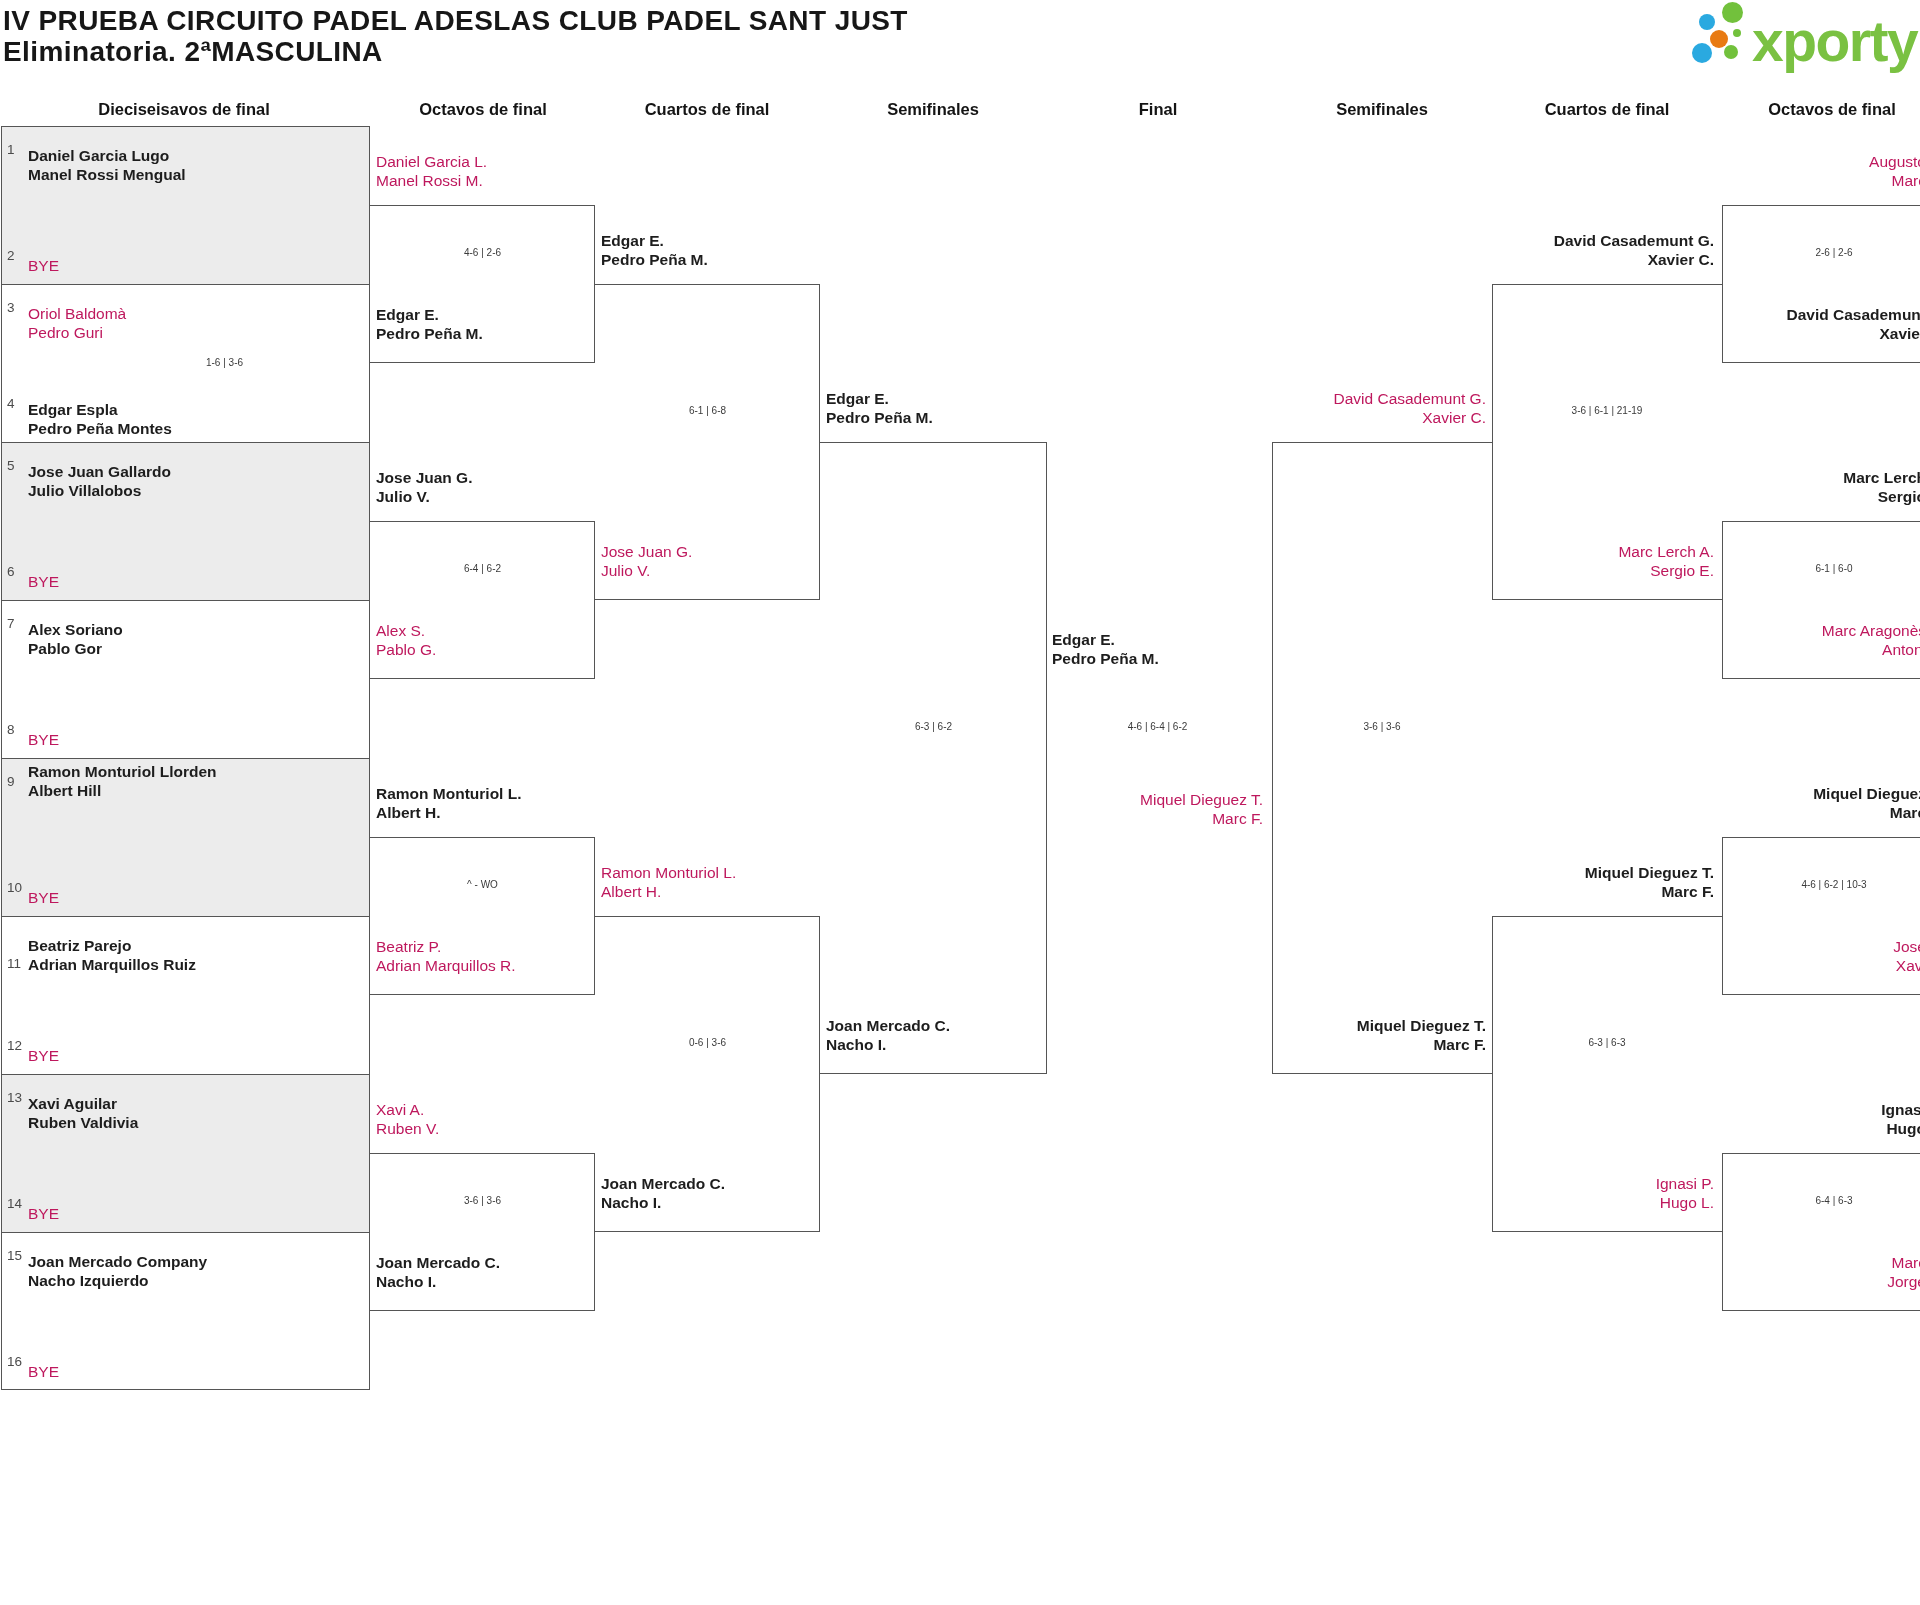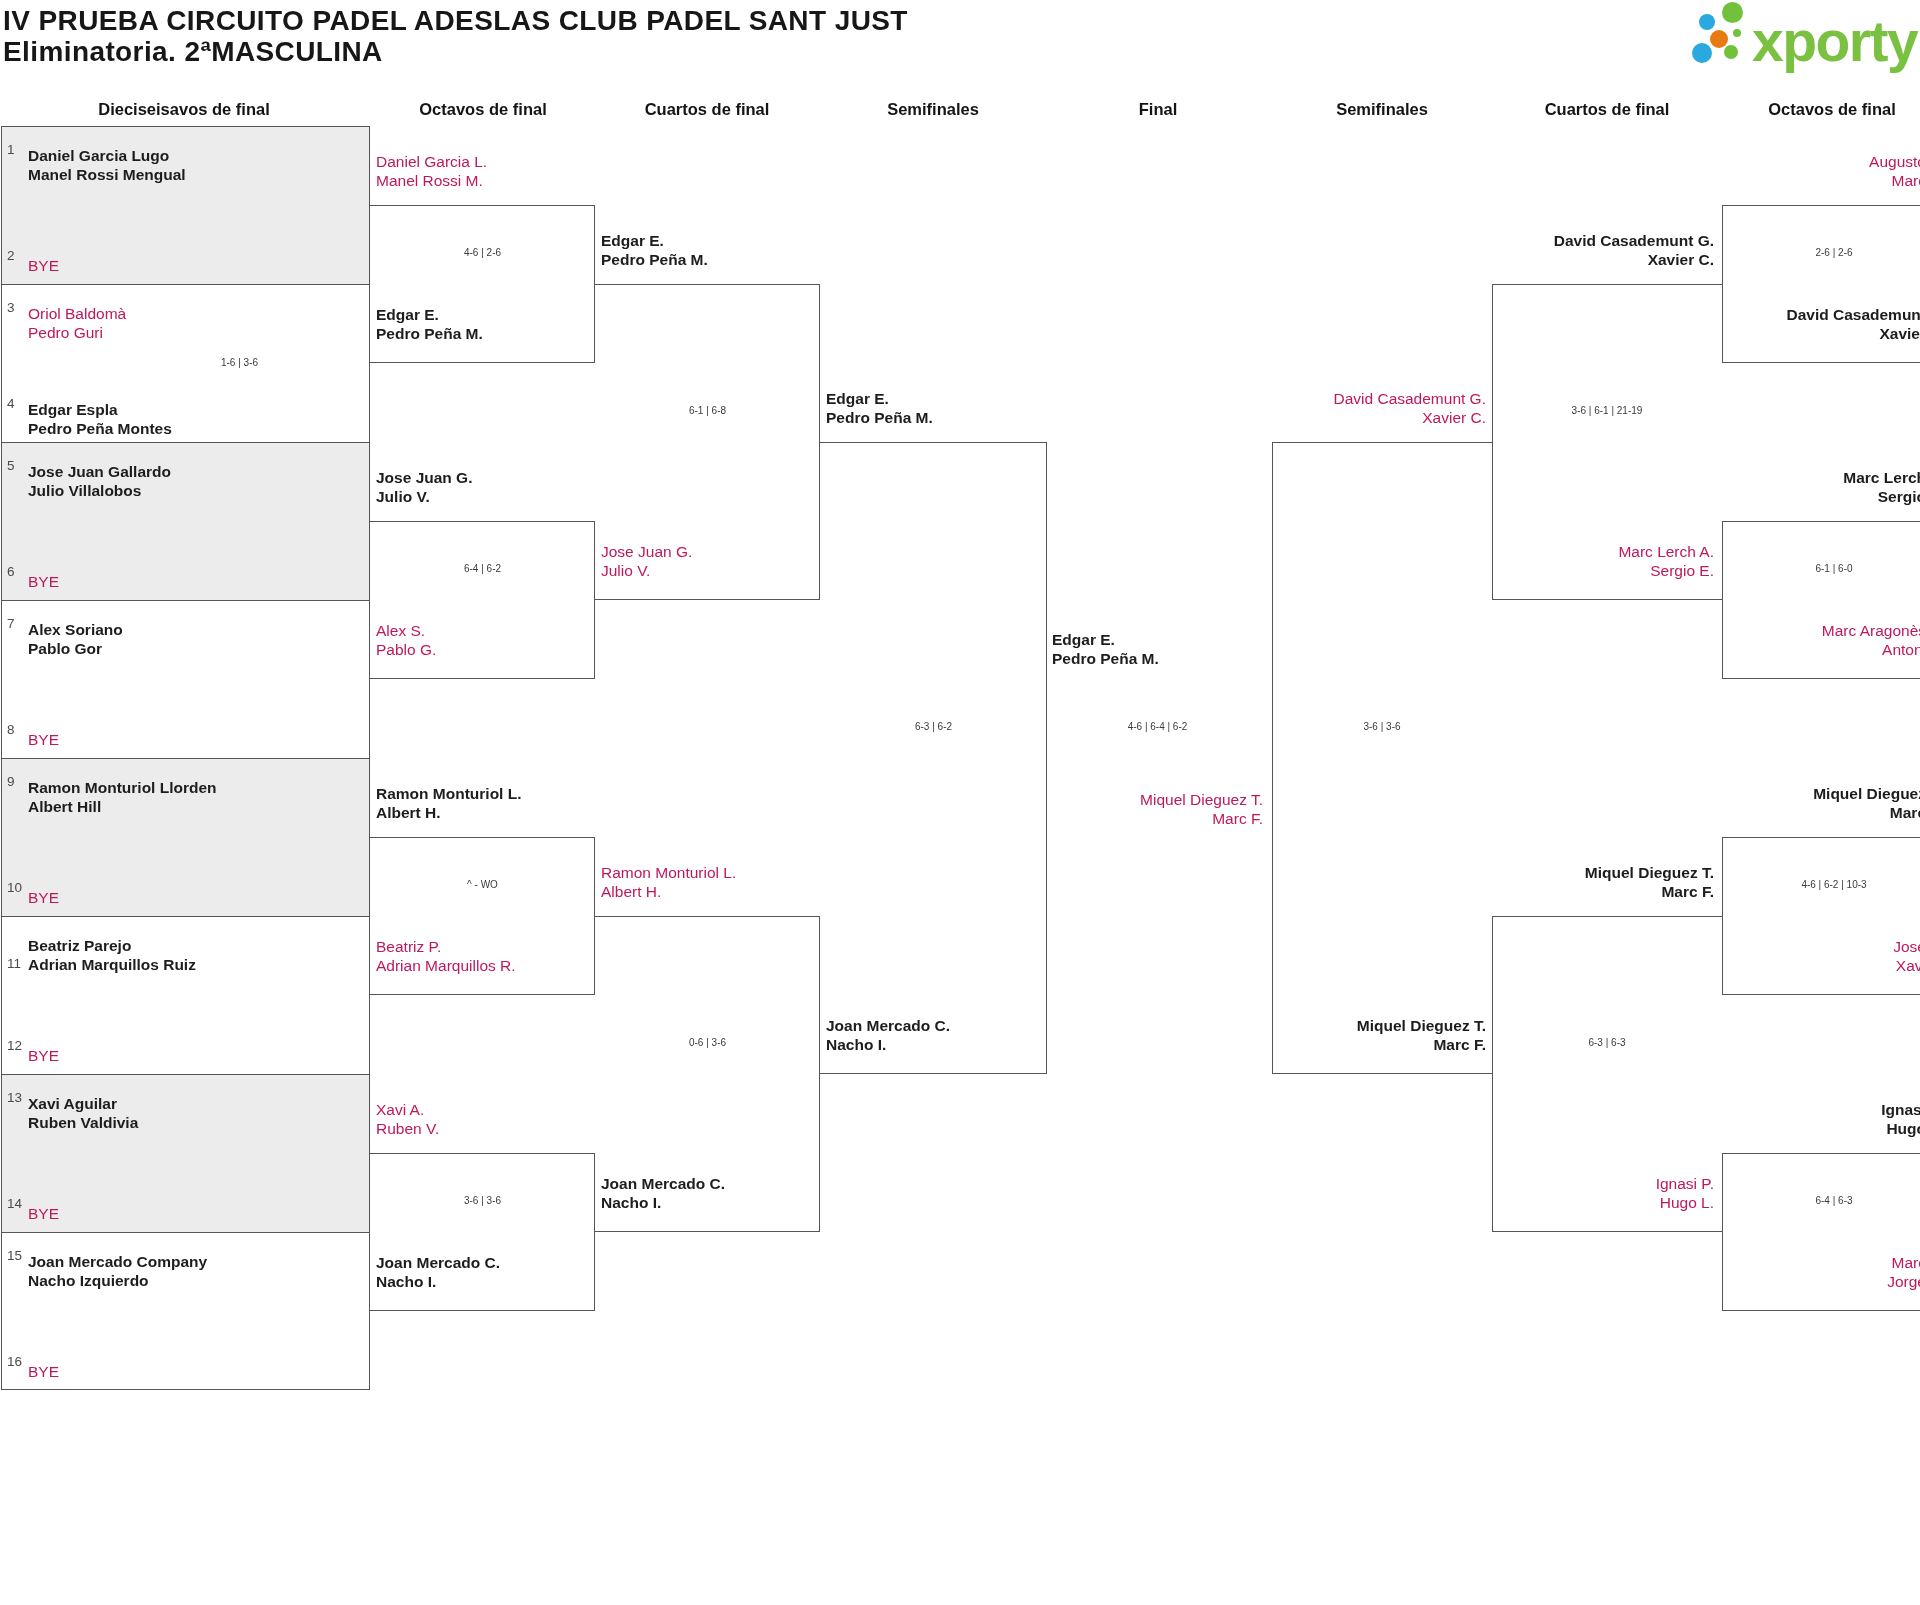--- a/index.html
+++ b/index.html
@@ -25,21 +25,21 @@
   .tl-r1{left:28px;margin-top:8px;}
   .tl-ol{left:376px;}
   .tl-cl{left:601px;}
   .tl-sl{left:826px;}
   .tl-f{left:1052px;width:211px;}
   .tl-sr{left:1272px;width:214px;}
   .tl-cr{left:1492px;width:222px;}
   .tl-or{left:1722px;width:204px;}
   .seed{position:absolute;left:7px;width:18px;font-size:13.5px;color:#4b4b4b;}
   .score{position:absolute;font-size:10px;line-height:18px;color:#3a3a3a;text-align:center;white-space:nowrap;}
-  .s-r1{left:19px;width:441px;}
+  .s-r1{left:4px;width:441px;}
   .s-ol{left:370px;width:225px;}
   .s-cl{left:595px;width:225px;}
   .s-sl{left:820px;width:227px;}
   .s-f{left:1052px;width:211px;}
   .s-sr{left:1272px;width:220px;}
   .s-cr{left:1492px;width:230px;}
   .s-or{left:1722px;width:224px;}
   .logo-text{position:absolute;left:1752px;top:8px;font-size:57px;font-weight:800;
              color:#7ac142;letter-spacing:-1.5px;}
   .dot{position:absolute;border-radius:50%;}
@@ -117,21 +117,21 @@
   <div class="lbl tl-r1 b" style="top:612px">
     <div>Alex Soriano</div>
     <div>Pablo Gor</div>
   </div>
   <div class="seed" style="top:722px">8</div>
   <div class="lbl tl-r1" style="top:722px">
     <div>BYE</div>
   </div>
 
   <div class="seed" style="top:774px">9</div>
-  <div class="lbl tl-r1 b" style="top:770px">
+  <div class="lbl tl-r1 b" style="top:754px">
     <div>Ramon Monturiol Llorden</div>
     <div>Albert Hill</div>
   </div>
   <div class="seed" style="top:880px">10</div>
   <div class="lbl tl-r1" style="top:880px">
     <div>BYE</div>
   </div>
 
   <div class="seed" style="top:956px">11</div>
   <div class="lbl tl-r1 b" style="top:928px">

